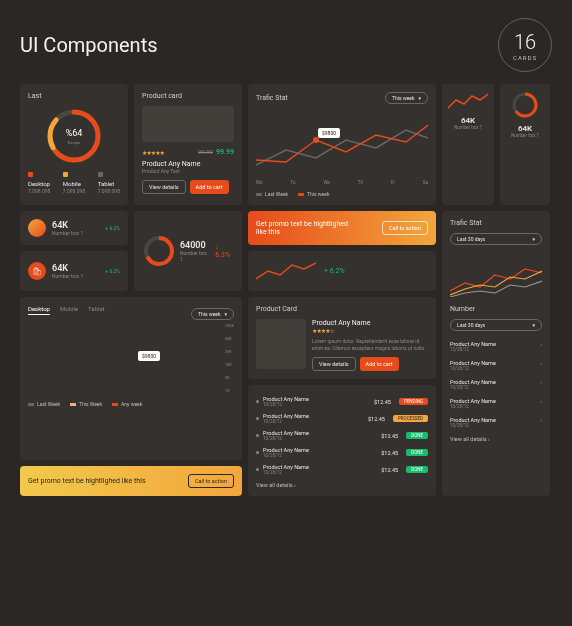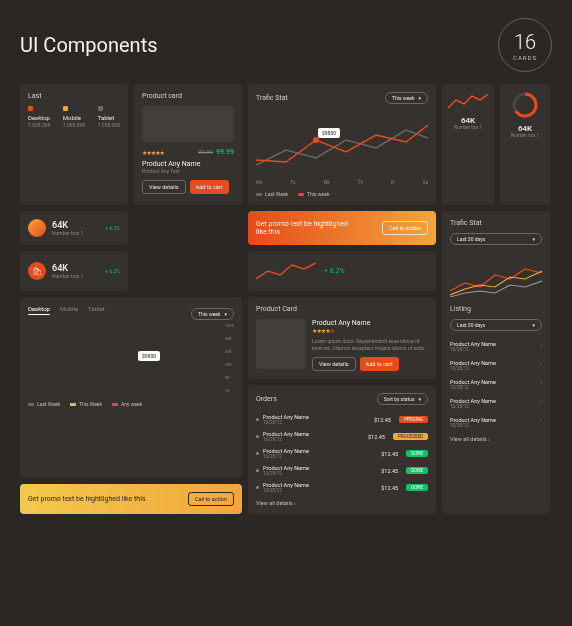--- a/index.html
+++ b/index.html
@@ -106,20 +106,29 @@
     <div class="badge">
       <span class="n">16</span>
       <span class="t">CARDS</span>
     </div>
   </div>
 
   <div class="grid">
 
     <div class="card stat-card">
       <div class="title">Last</div>
+      <div class="donut-wrap">
+        <svg width="60" height="60">
+          <circle cx="30" cy="30" r="24" fill="none" stroke="#4a4643" stroke-width="5"></circle>
+          <circle cx="30" cy="30" r="24" fill="none" stroke="#e74b1a" stroke-width="5" stroke-dasharray="96 150" stroke-linecap="round" transform="rotate(-90 30 30)"></circle>
+          <circle cx="30" cy="30" r="24" fill="none" stroke="#f2a63c" stroke-width="5" stroke-dasharray="30 150" stroke-dashoffset="-100" stroke-linecap="round" transform="rotate(-90 30 30)"></circle>
+          <text x="30" y="30" text-anchor="middle" fill="#fff" font-size="9">%64</text>
+          <text x="30" y="38" text-anchor="middle" fill="#8a8683" font-size="4">Europe</text>
+        </svg>
+      </div>
       <div class="metrics" id="stat-metrics">
           <div class="metric">
             <span class="dot" style="background:#e74b1a"></span>
             <span class="v">Desktop</span>
             <span class="l">7.098.098</span>
           </div>
           <div class="metric">
             <span class="dot" style="background:#f2a63c"></span>
             <span class="v">Mobile</span>
             <span class="l">7.098.098</span>
@@ -235,20 +244,31 @@
     </div>
     <div class="card tiny-pill pill2">
       <div class="ic">🛍</div>
       <div>
           <div class="val">64K</div>
           <div class="subtle">Number box 1</div>
         </div>
       <span class="delta up">+ 6.2%</span>
     </div>
 
+    <div class="card donut2">
+      <svg width="34" height="34">
+          <circle cx="17" cy="17" r="13" fill="none" stroke="#4a4643" stroke-width="4"></circle>
+          <circle cx="17" cy="17" r="13" fill="none" stroke="#e74b1a" stroke-width="4" stroke-dasharray="55 82" transform="rotate(-90 17 17)"></circle>
+        </svg>
+      <div>
+          <div class="val">64000</div>
+          <div class="subtle">Number box 1</div>
+        </div>
+      <span class="delta down" style="margin-left:auto">↓ 6.3%</span>
+    </div>
 
     <div class="card promo">
       <span class="t">Get promo text be hightlighed like this</span>
       <button class="btn">Call to action</button>
     </div>
 
     <div class="card spark">
       <svg width="60" height="24">
           <polyline points="0,20 12,12 24,16 36,6 48,10 60,4" fill="none" stroke="#e74b1a" stroke-width="1.5"></polyline>
         </svg>
@@ -342,27 +362,20 @@
           <div class="subtle" style="margin-top:3px;line-height:1.3">Lorem ipsum dolor. Reprehenderit esse labore id enim ea. Ullamco excepteur magna laboris ut nulla.</div>
           <div class="btns">
             <button class="btn outline">View details</button>
             <button class="btn orange">Add to cart</button>
           </div>
         </div>
       </div>
     </div>
 
     <div class="card orders">
-      <div class="hd">
-        <span class="title" style="margin:0">Orders</span>
-        <button class="btn pill">
-            <span>Sort by status</span>
-            <span class="chev">▾</span>
-          </button>
-      </div>
       <div id="order-rows">
           <div class="orow">
             <span class="dot"></span>
             <div class="n">Product Any Name<div class="d">10/28/12</div></div>
             <span class="p">$12.45</span>
             <span class="st pend">PENDING</span>
           </div>
           <div class="orow">
             <span class="dot"></span>
             <div class="n">Product Any Name<div class="d">10/28/12</div></div>
@@ -385,21 +398,21 @@
             <span class="dot"></span>
             <div class="n">Product Any Name<div class="d">10/28/12</div></div>
             <span class="p">$12.45</span>
             <span class="st done">DONE</span>
           </div>
         </div>
       <div class="vall"><span>View all details</span> ›</div>
     </div>
 
     <div class="card listing">
-      <div class="title">Listing</div>
+      <div class="title">Number</div>
       <button class="btn pill" style="width:100%;justify-content:space-between;margin-bottom:6px">
           <span>Last 30 days</span>
           <span class="chev">▾</span>
         </button>
       <div id="listing-rows">
           <div class="lrow">
             <div>Product Any Name<div class="d">10/28/12</div></div>
             <span class="chv">›</span>
           </div>
           <div class="lrow">

